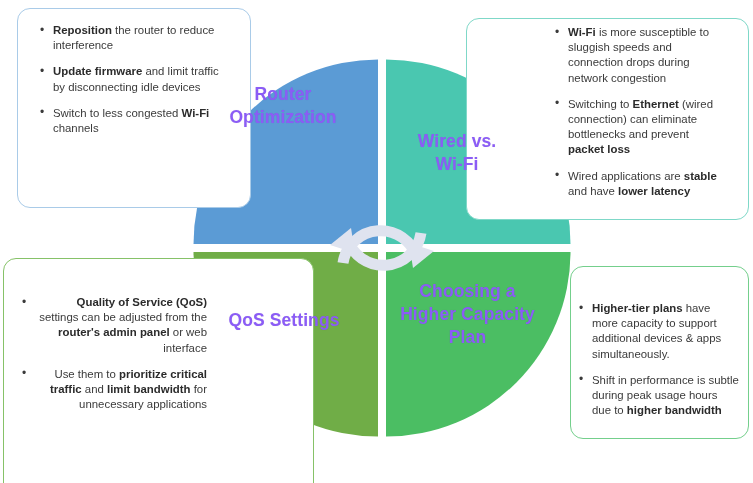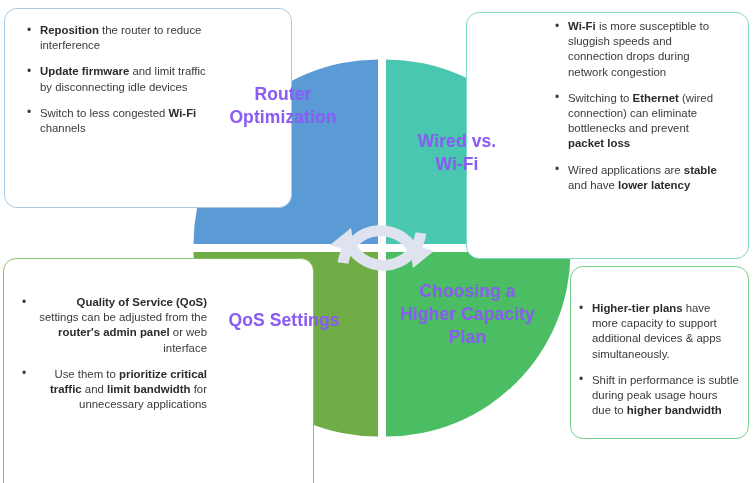--- a/index.html
+++ b/index.html
@@ -25,22 +25,22 @@
 
   
   .panel {
     position: absolute;
     box-sizing: border-box;
     background: #ffffff;
     border-radius: 13px;
     border: 1.2px solid #cfcfcf;
     z-index: 3;
   }
-  .panel.tl { left: 4px;   top: 8px;   width: 288px; height: 200px; border-color: #a9cbe8; }
-  .panel.tr { left: 466px; top: 12px;   width: 283px; height: 247px; border-color: #7fd8c8; }
+  .panel.tl { left: 17px;   top: 8px;   width: 234px; height: 200px; border-color: #a9cbe8; }
+  .panel.tr { left: 466px; top: 18px;   width: 283px; height: 202px; border-color: #7fd8c8; }
   .panel.bl { left: 3px;   top: 258px; width: 311px; height: 239px; border-color: #86c268; text-align: right; }
   .panel.br { left: 570px; top: 266px; width: 179px; height: 173px; border-color: #74cf8c; }
 
   .bullets {
     list-style: none;
     margin: 0;
     padding: 0;
     position: absolute;
     box-sizing: border-box;
   }

